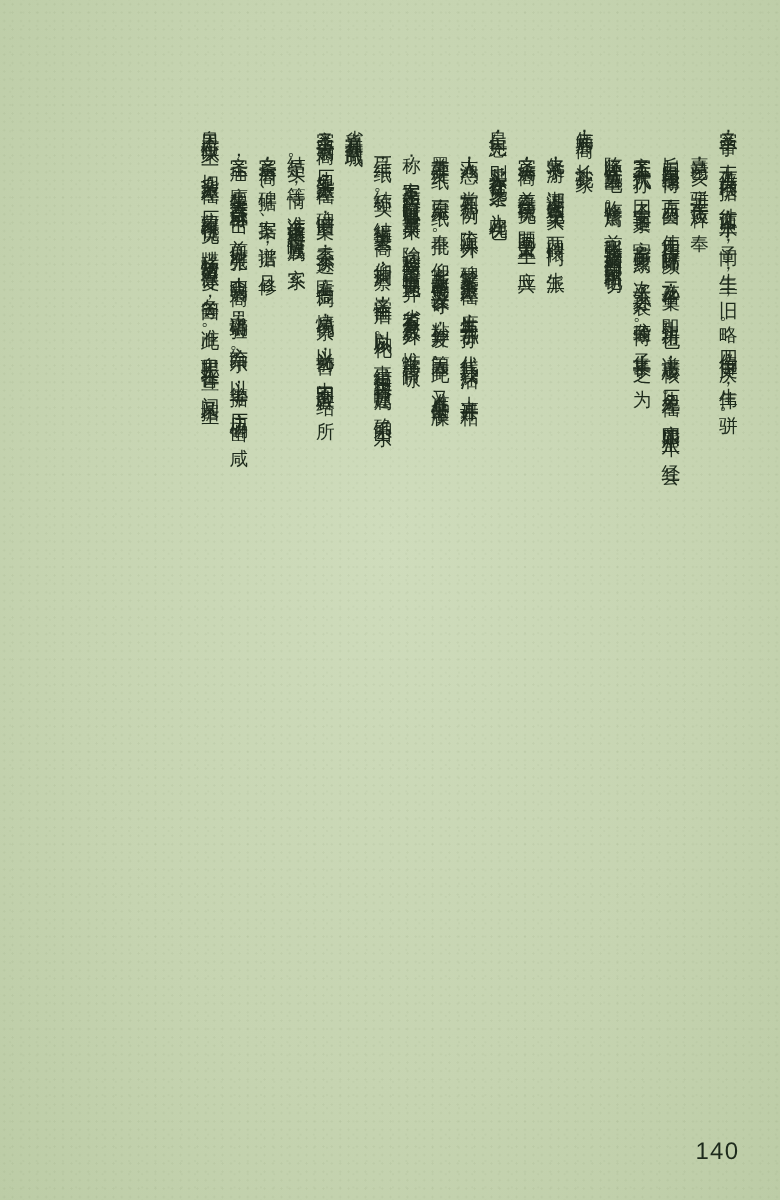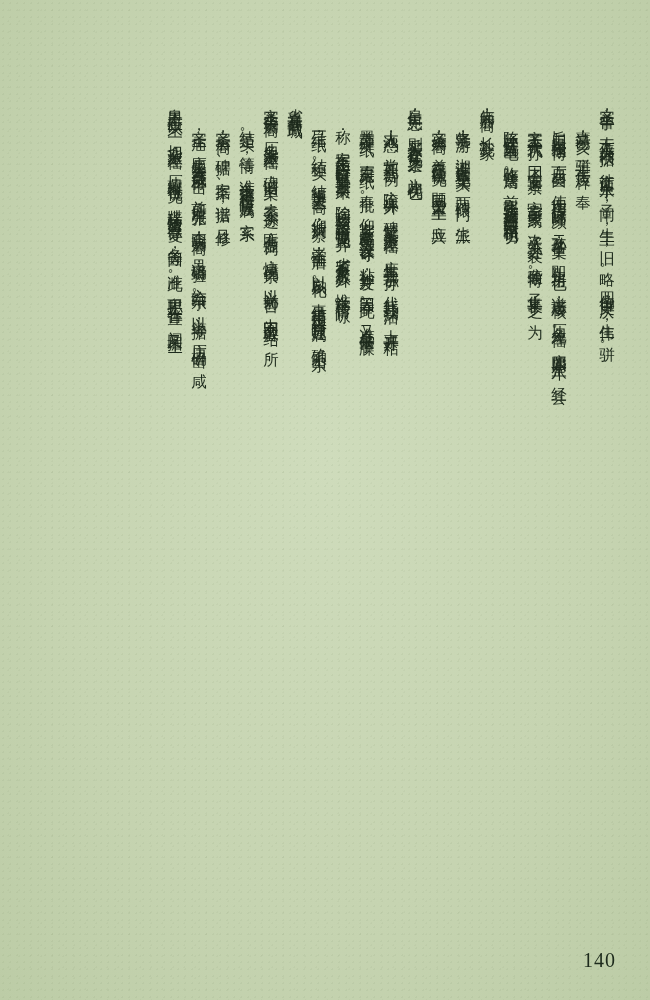--- a/index.html
+++ b/index.html
@@ -59,21 +59,21 @@
     white-space: pre;
     overflow: visible;
     text-align: left;
   }
   .col.indent1 { padding-top: 22px; }
 
   #pagenum {
     position: absolute;
     right: 34px;
     bottom: 28px;
-    font-family: Liberation Serif, serif;
+    font-family: Liberation Sans, sans-serif;
     font-size: 20px;
     color: #1d2a1c;
     letter-spacing: 1px;
   }
 </style>
 </head>
 <body>
 
 <div id="page">
   <div id="textblock">

